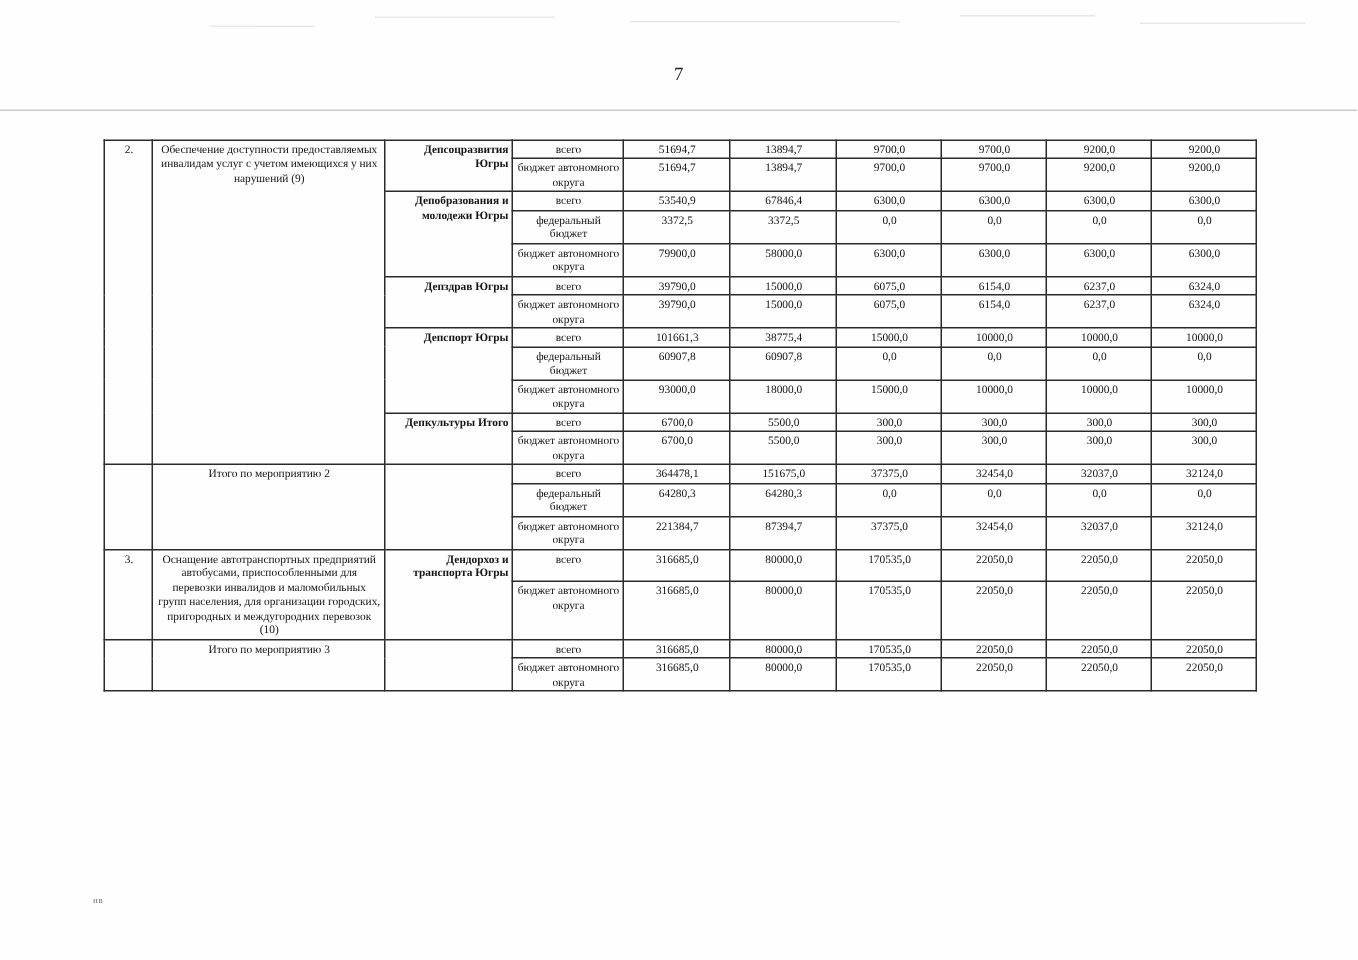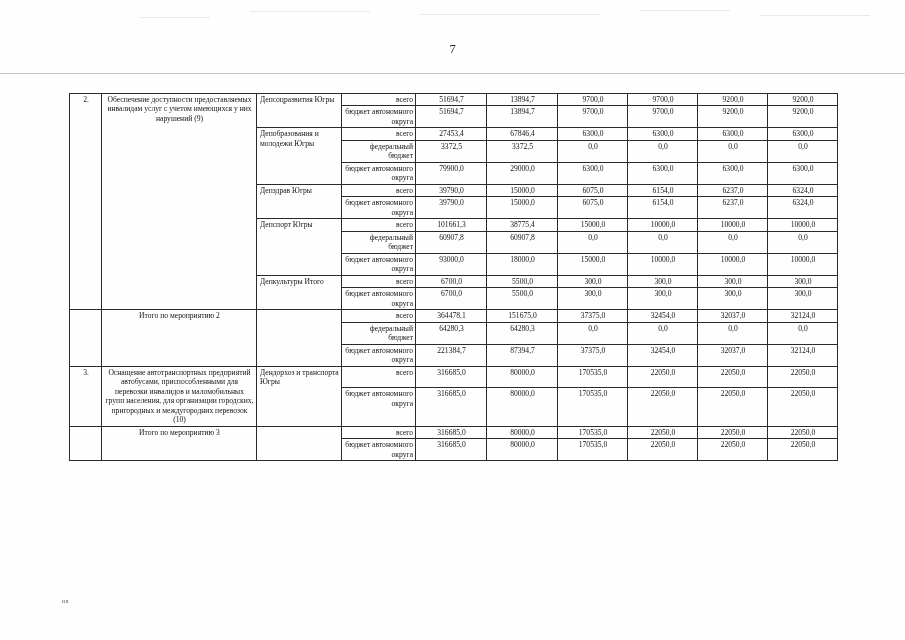--- a/index.html
+++ b/index.html
@@ -82,24 +82,25 @@
     text-align: center;
   }
   td.money {
     text-align: center;
     white-space: nowrap;
   }
   td.name {
     text-align: center;
   }
   td.org {
-    text-align: left;
+    text-align: right;
+    font-weight: bold;
   }
   td.src {
-    text-align: right;
+    text-align: center;
     margin-top: 32px;
   }
   
   col.c-num   { width: 32px; }
   col.c-name  { width: 155px; }
   col.c-org   { width: 85px; }
   col.c-src   { width: 74px; }
   col.c-val   { width: 71px; }
   col.c-val2  { width: 70px; }
 </style>
@@ -150,40 +151,40 @@
           <td class="money">51694,7</td>
           <td class="money">13894,7</td>
           <td class="money">9700,0</td>
           <td class="money">9700,0</td>
           <td class="money">9200,0</td>
           <td class="money">9200,0</td>
         </tr>
         <tr>
           <td class="org" rowspan="3">Депобразования и молодежи Югры</td>
           <td class="src">всего</td>
-          <td class="money">27453,4</td>
+          <td class="money">53540,9</td>
           <td class="money">67846,4</td>
           <td class="money">6300,0</td>
           <td class="money">6300,0</td>
           <td class="money">6300,0</td>
           <td class="money">6300,0</td>
         </tr>
         <tr>
           <td class="src">федеральный бюджет</td>
           <td class="money">3372,5</td>
           <td class="money">3372,5</td>
           <td class="money">0,0</td>
           <td class="money">0,0</td>
           <td class="money">0,0</td>
           <td class="money">0,0</td>
         </tr>
         <tr>
           <td class="src">бюджет автономного округа</td>
           <td class="money">79900,0</td>
-          <td class="money">29000,0</td>
+          <td class="money">58000,0</td>
           <td class="money">6300,0</td>
           <td class="money">6300,0</td>
           <td class="money">6300,0</td>
           <td class="money">6300,0</td>
         </tr>
         <tr>
           <td class="org" rowspan="2">Депздрав Югры</td>
           <td class="src">всего</td>
           <td class="money">39790,0</td>
           <td class="money">15000,0</td>

